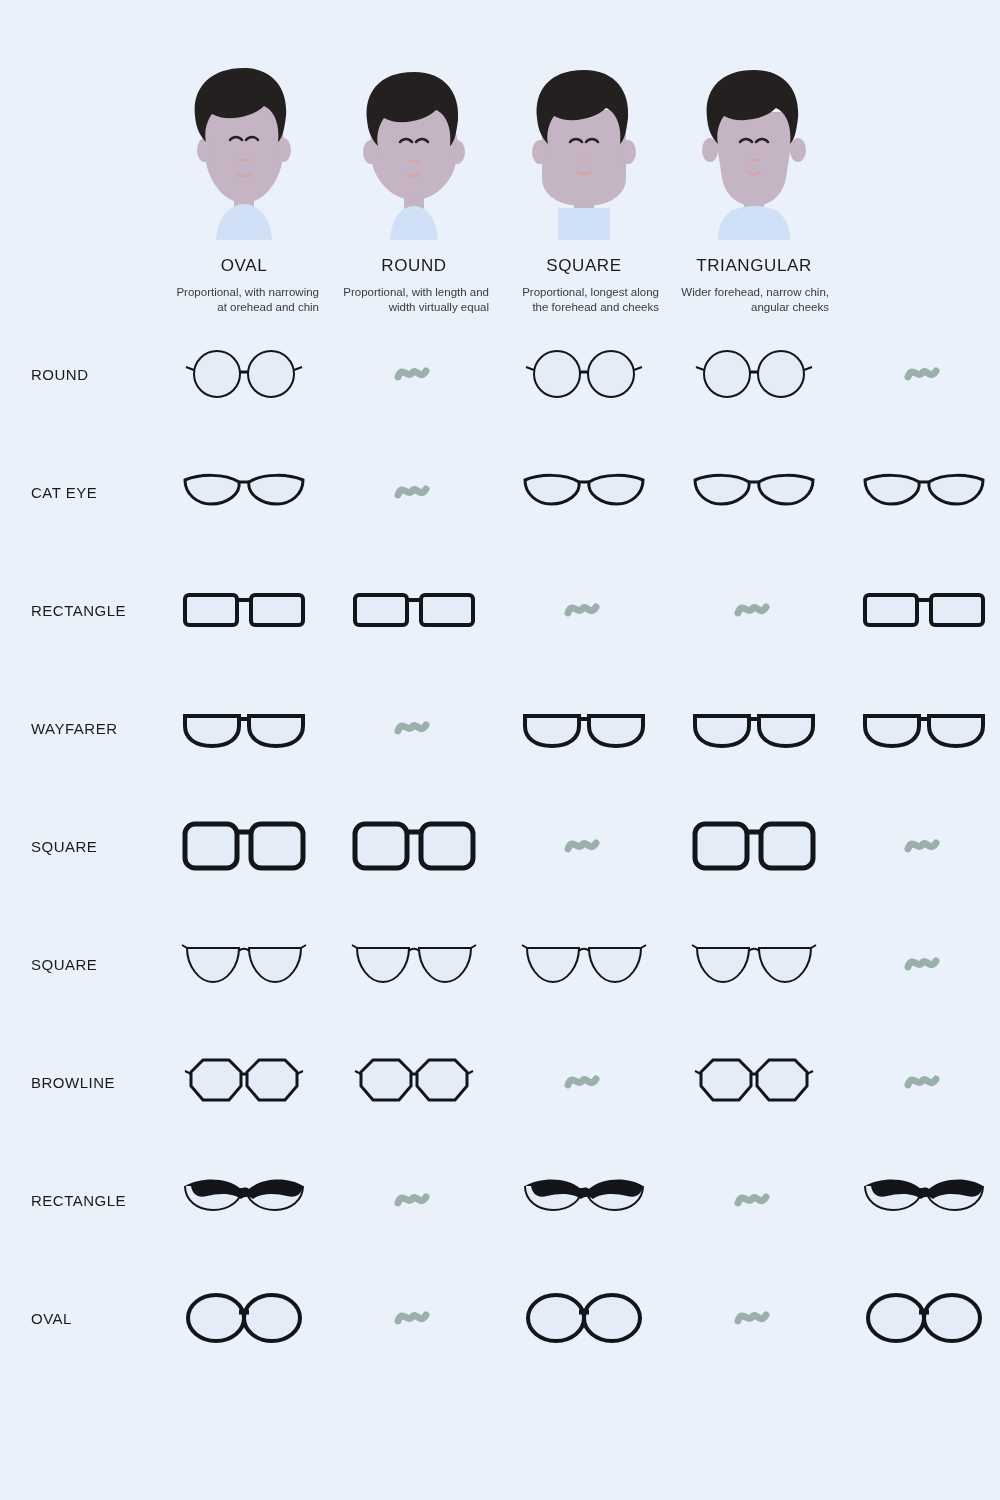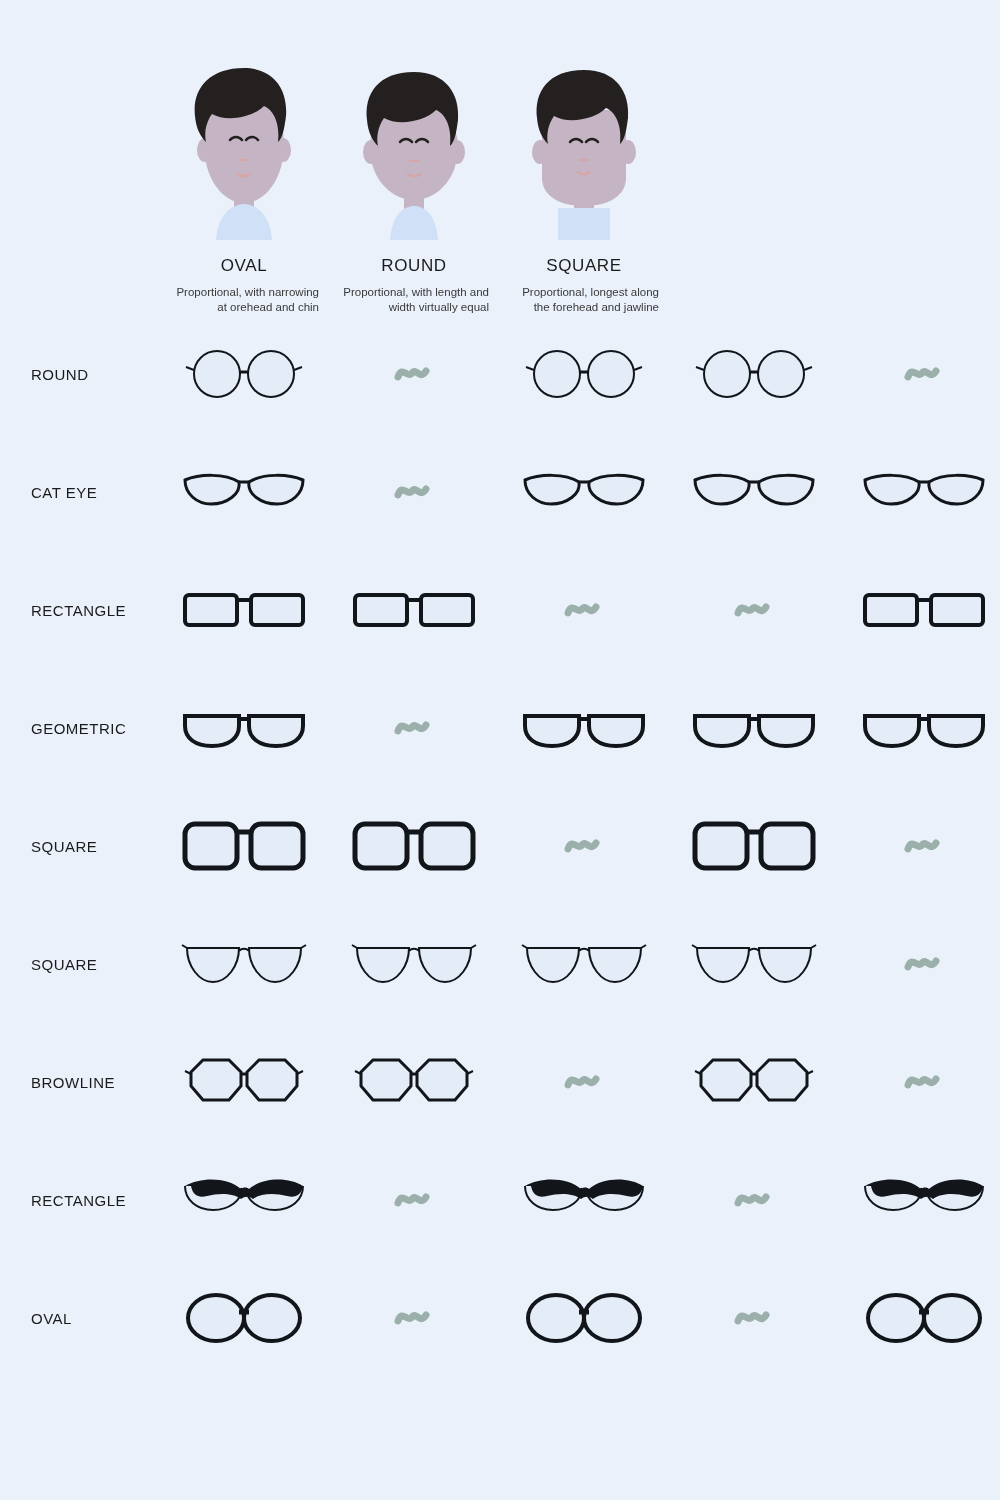--- a/index.html
+++ b/index.html
@@ -118,23 +118,39 @@
         <path d="M44 190v-32h52v32z" fill="#cfe0f7"></path>
         <path d="M28 60h84v68c0 18-18 28-42 28s-42-10-42-28z" fill="#c4b4c4"></path>
         <ellipse cx="26" cy="102" rx="8" ry="12" fill="#c4b4c4"></ellipse>
         <ellipse cx="114" cy="102" rx="8" ry="12" fill="#c4b4c4"></ellipse>
         <path d="M70 20c32 0 46 22 44 48-2 16-4 22-8 26 2-18-4-32-14-36-12 12-38 16-52 8-6 8-8 20-6 28-6-6-10-14-11-26-3-26 11-48 47-48z" fill="#24201f"></path>
         <path d="M56 92c3-4 9-4 12 0M72 92c3-4 9-4 12 0" stroke="#24201f" stroke-width="2.5" fill="none" stroke-linecap="round"></path>
         <path d="M64 122c4 3 8 3 12 0" stroke="#d6a6a6" stroke-width="2.5" fill="none" stroke-linecap="round"></path>
         <path d="M66 110h8" stroke="#d6a6a6" stroke-width="2" stroke-linecap="round"></path>
       </svg>
       <div class="face-name">SQUARE</div>
-      <div class="face-desc">Proportional, longest along the forehead and jawline</div>
-    </div>
-
+      <div class="face-desc">Proportional, longest along the forehead and cheeks</div>
+    </div>
+
+    <div class="face-cell">
+      <svg class="face-art" viewBox="0 0 140 190">
+        <path d="M60 146h20v44H60z" fill="#c4b4c4"></path>
+        <path d="M34 190c0-24 14-34 36-34s36 10 36 34z" fill="#cfe0f7"></path>
+        <path d="M46 160l24 22 24-22z" fill="#cfe0f7"></path>
+        <path d="M28 62h84l-10 66c-4 20-18 28-32 28s-28-8-32-28z" fill="#c4b4c4"></path>
+        <ellipse cx="26" cy="100" rx="8" ry="12" fill="#c4b4c4"></ellipse>
+        <ellipse cx="114" cy="100" rx="8" ry="12" fill="#c4b4c4"></ellipse>
+        <path d="M70 20c32 0 46 22 44 48-2 16-4 22-8 26 2-18-4-32-14-36-12 12-38 16-52 8-6 8-8 20-6 28-6-6-10-14-11-26-3-26 11-48 47-48z" fill="#24201f"></path>
+        <path d="M56 92c3-4 9-4 12 0M72 92c3-4 9-4 12 0" stroke="#24201f" stroke-width="2.5" fill="none" stroke-linecap="round"></path>
+        <path d="M64 122c4 3 8 3 12 0" stroke="#d6a6a6" stroke-width="2.5" fill="none" stroke-linecap="round"></path>
+        <path d="M66 110h8" stroke="#d6a6a6" stroke-width="2" stroke-linecap="round"></path>
+      </svg>
+      <div class="face-name">TRIANGULAR</div>
+      <div class="face-desc">Wider forehead, narrow chin, angular cheeks</div>
+    </div>
 
   </div>
 
   <div class="style-row">
     <div class="style-label">ROUND</div>
 
     <div class="cell">
       <svg class="glasses-svg" viewBox="0 0 130 64">
         <circle cx="38" cy="32" r="23" fill="#e3ecf7" stroke="#12151a" stroke-width="2"></circle>
         <circle cx="92" cy="32" r="23" fill="#e3ecf7" stroke="#12151a" stroke-width="2"></circle>
@@ -238,21 +254,21 @@
     <div class="cell">
       <svg class="glasses-svg" viewBox="0 0 130 64">
         <rect x="6" y="17" width="52" height="30" rx="4" fill="#e3ecf7" stroke="#12151a" stroke-width="4"></rect>
         <rect x="72" y="17" width="52" height="30" rx="4" fill="#e3ecf7" stroke="#12151a" stroke-width="4"></rect>
         <path d="M58 22h14" stroke="#12151a" stroke-width="4"></path>
       </svg>
     </div>
   </div>
 
   <div class="style-row">
-    <div class="style-label">GEOMETRIC</div>
+    <div class="style-label">WAYFARER</div>
 
     <div class="cell">
       <svg class="glasses-svg" viewBox="0 0 130 64">
         <path d="M6 20h54v10c0 12-10 20-27 20S6 42 6 30z" fill="#e3ecf7" stroke="#12151a" stroke-width="4"></path>
         <path d="M70 20h54v10c0 12-10 20-27 20s-27-8-27-20z" fill="#e3ecf7" stroke="#12151a" stroke-width="4"></path>
         <path d="M60 23h10" stroke="#12151a" stroke-width="4"></path>
       </svg>
     </div>
     <div class="cell">
       <svg class="no-svg" viewBox="0 0 40 30">

